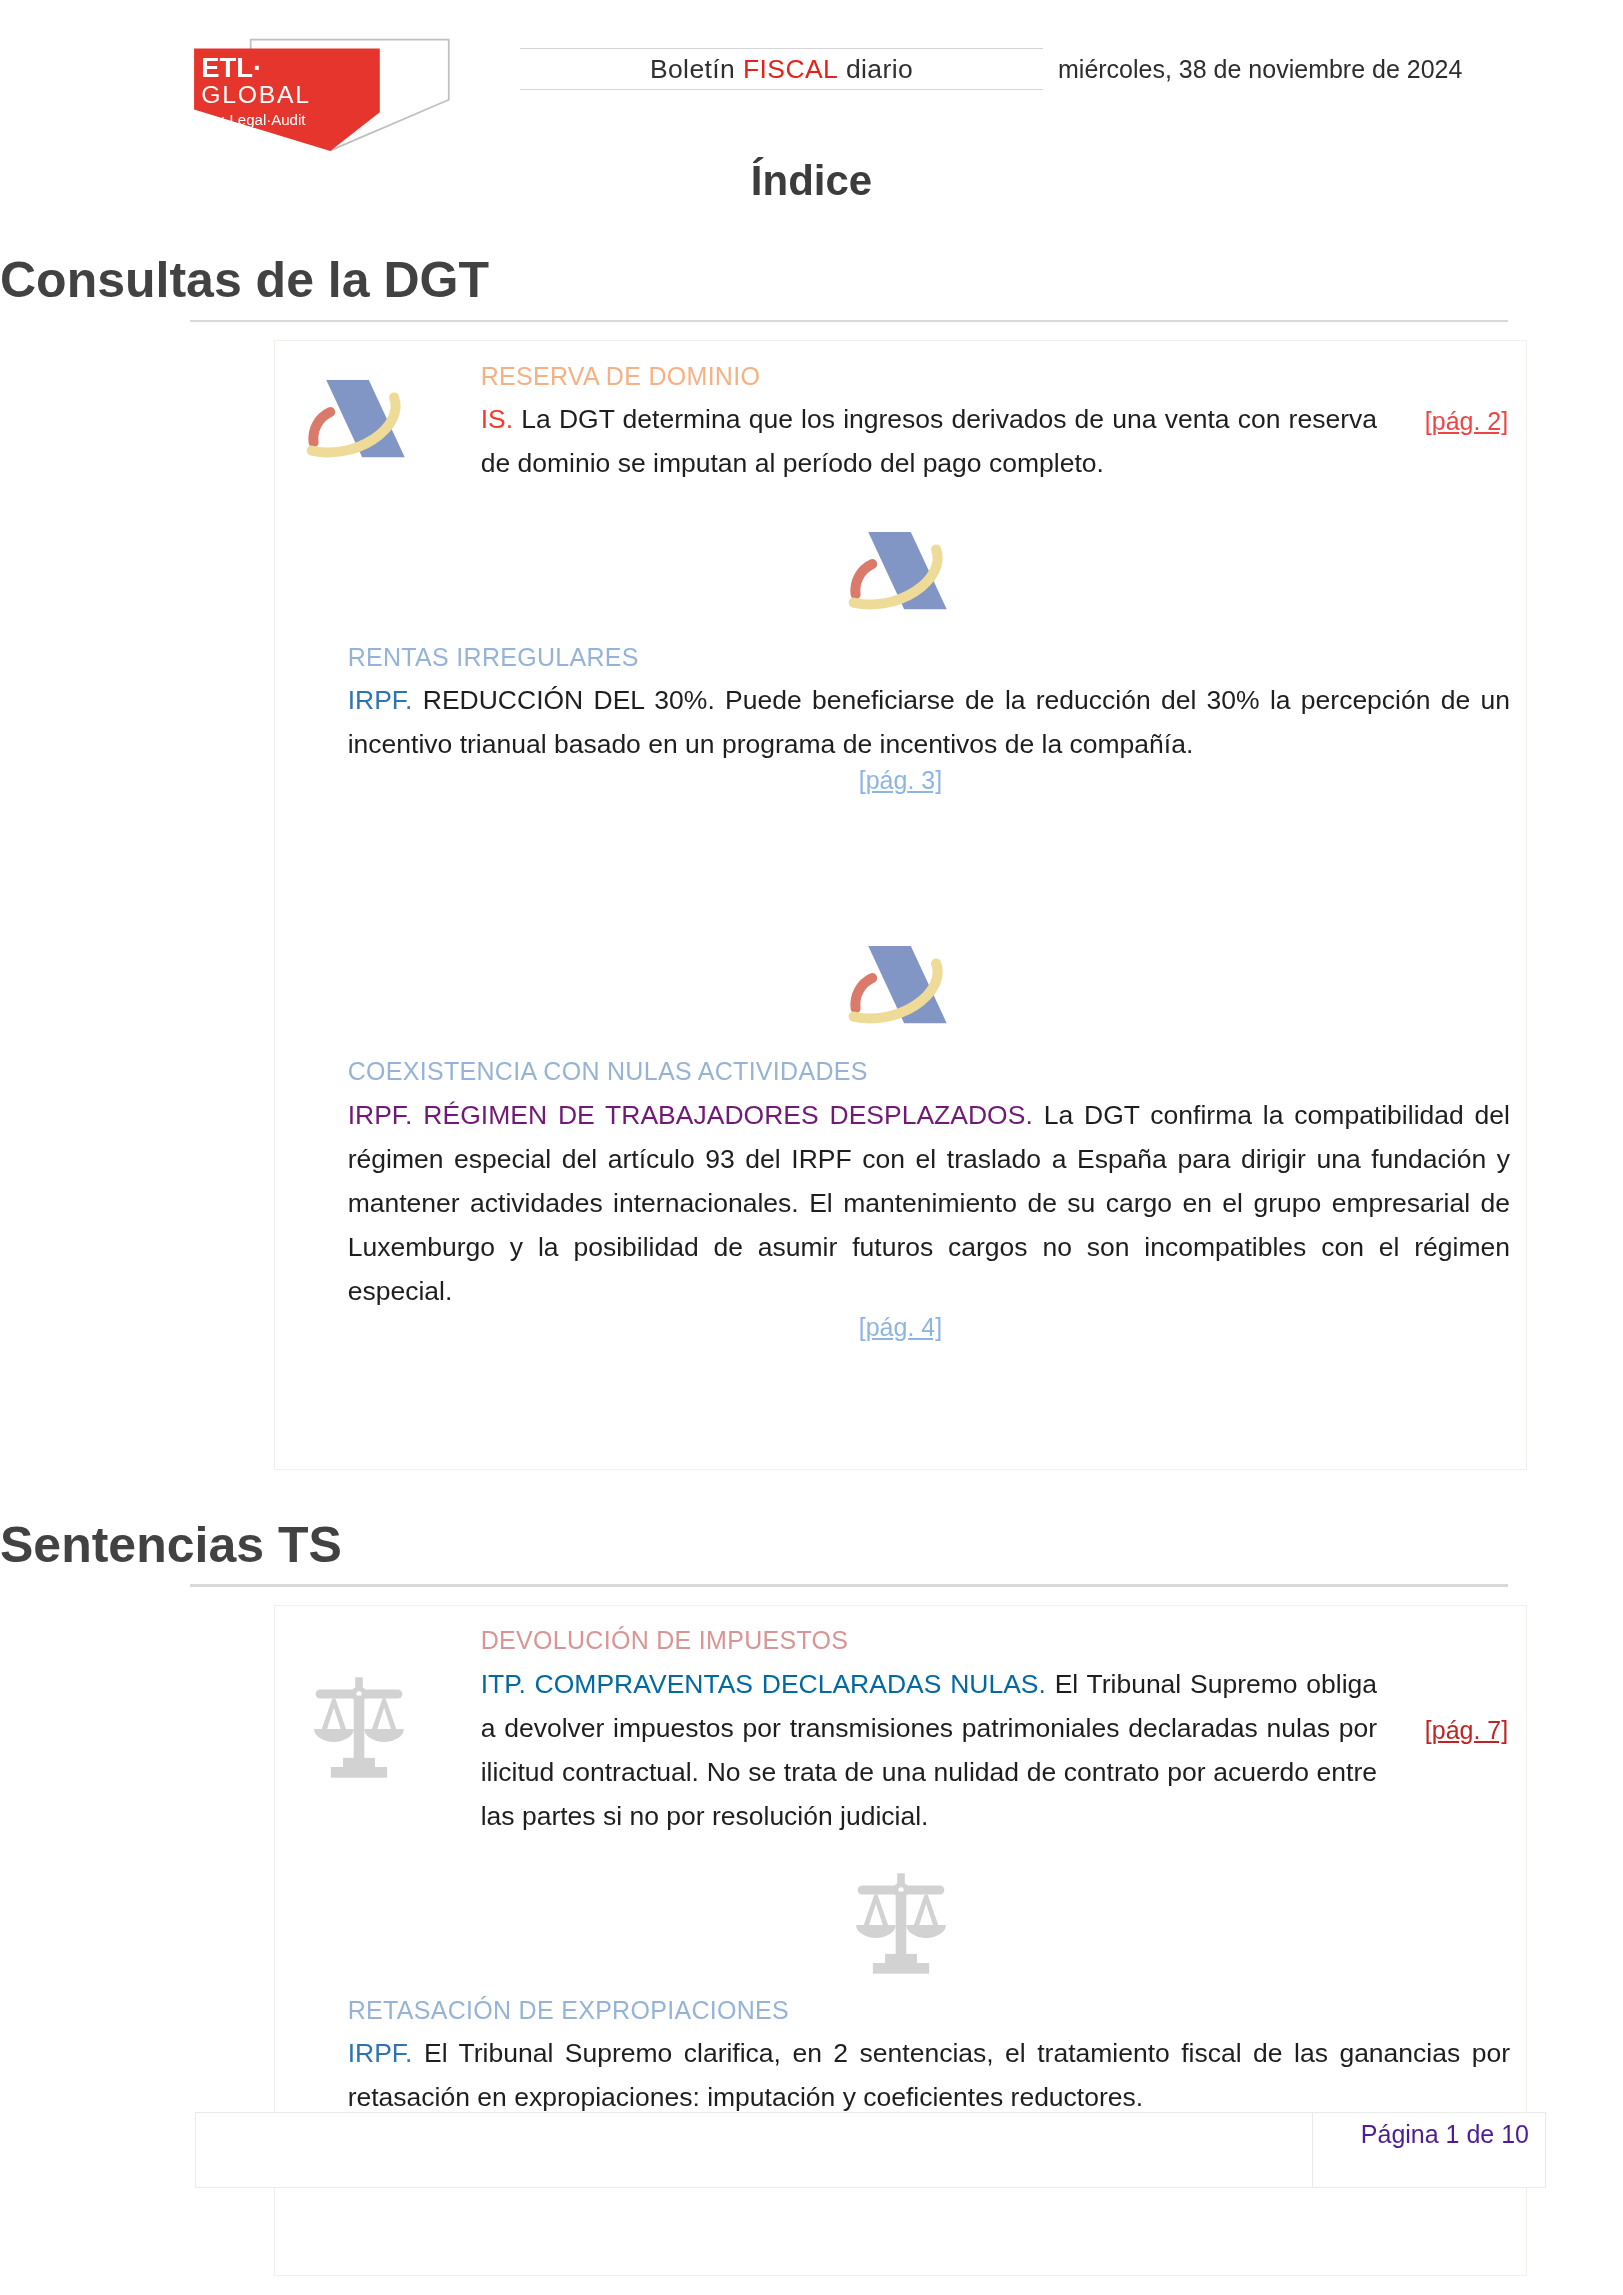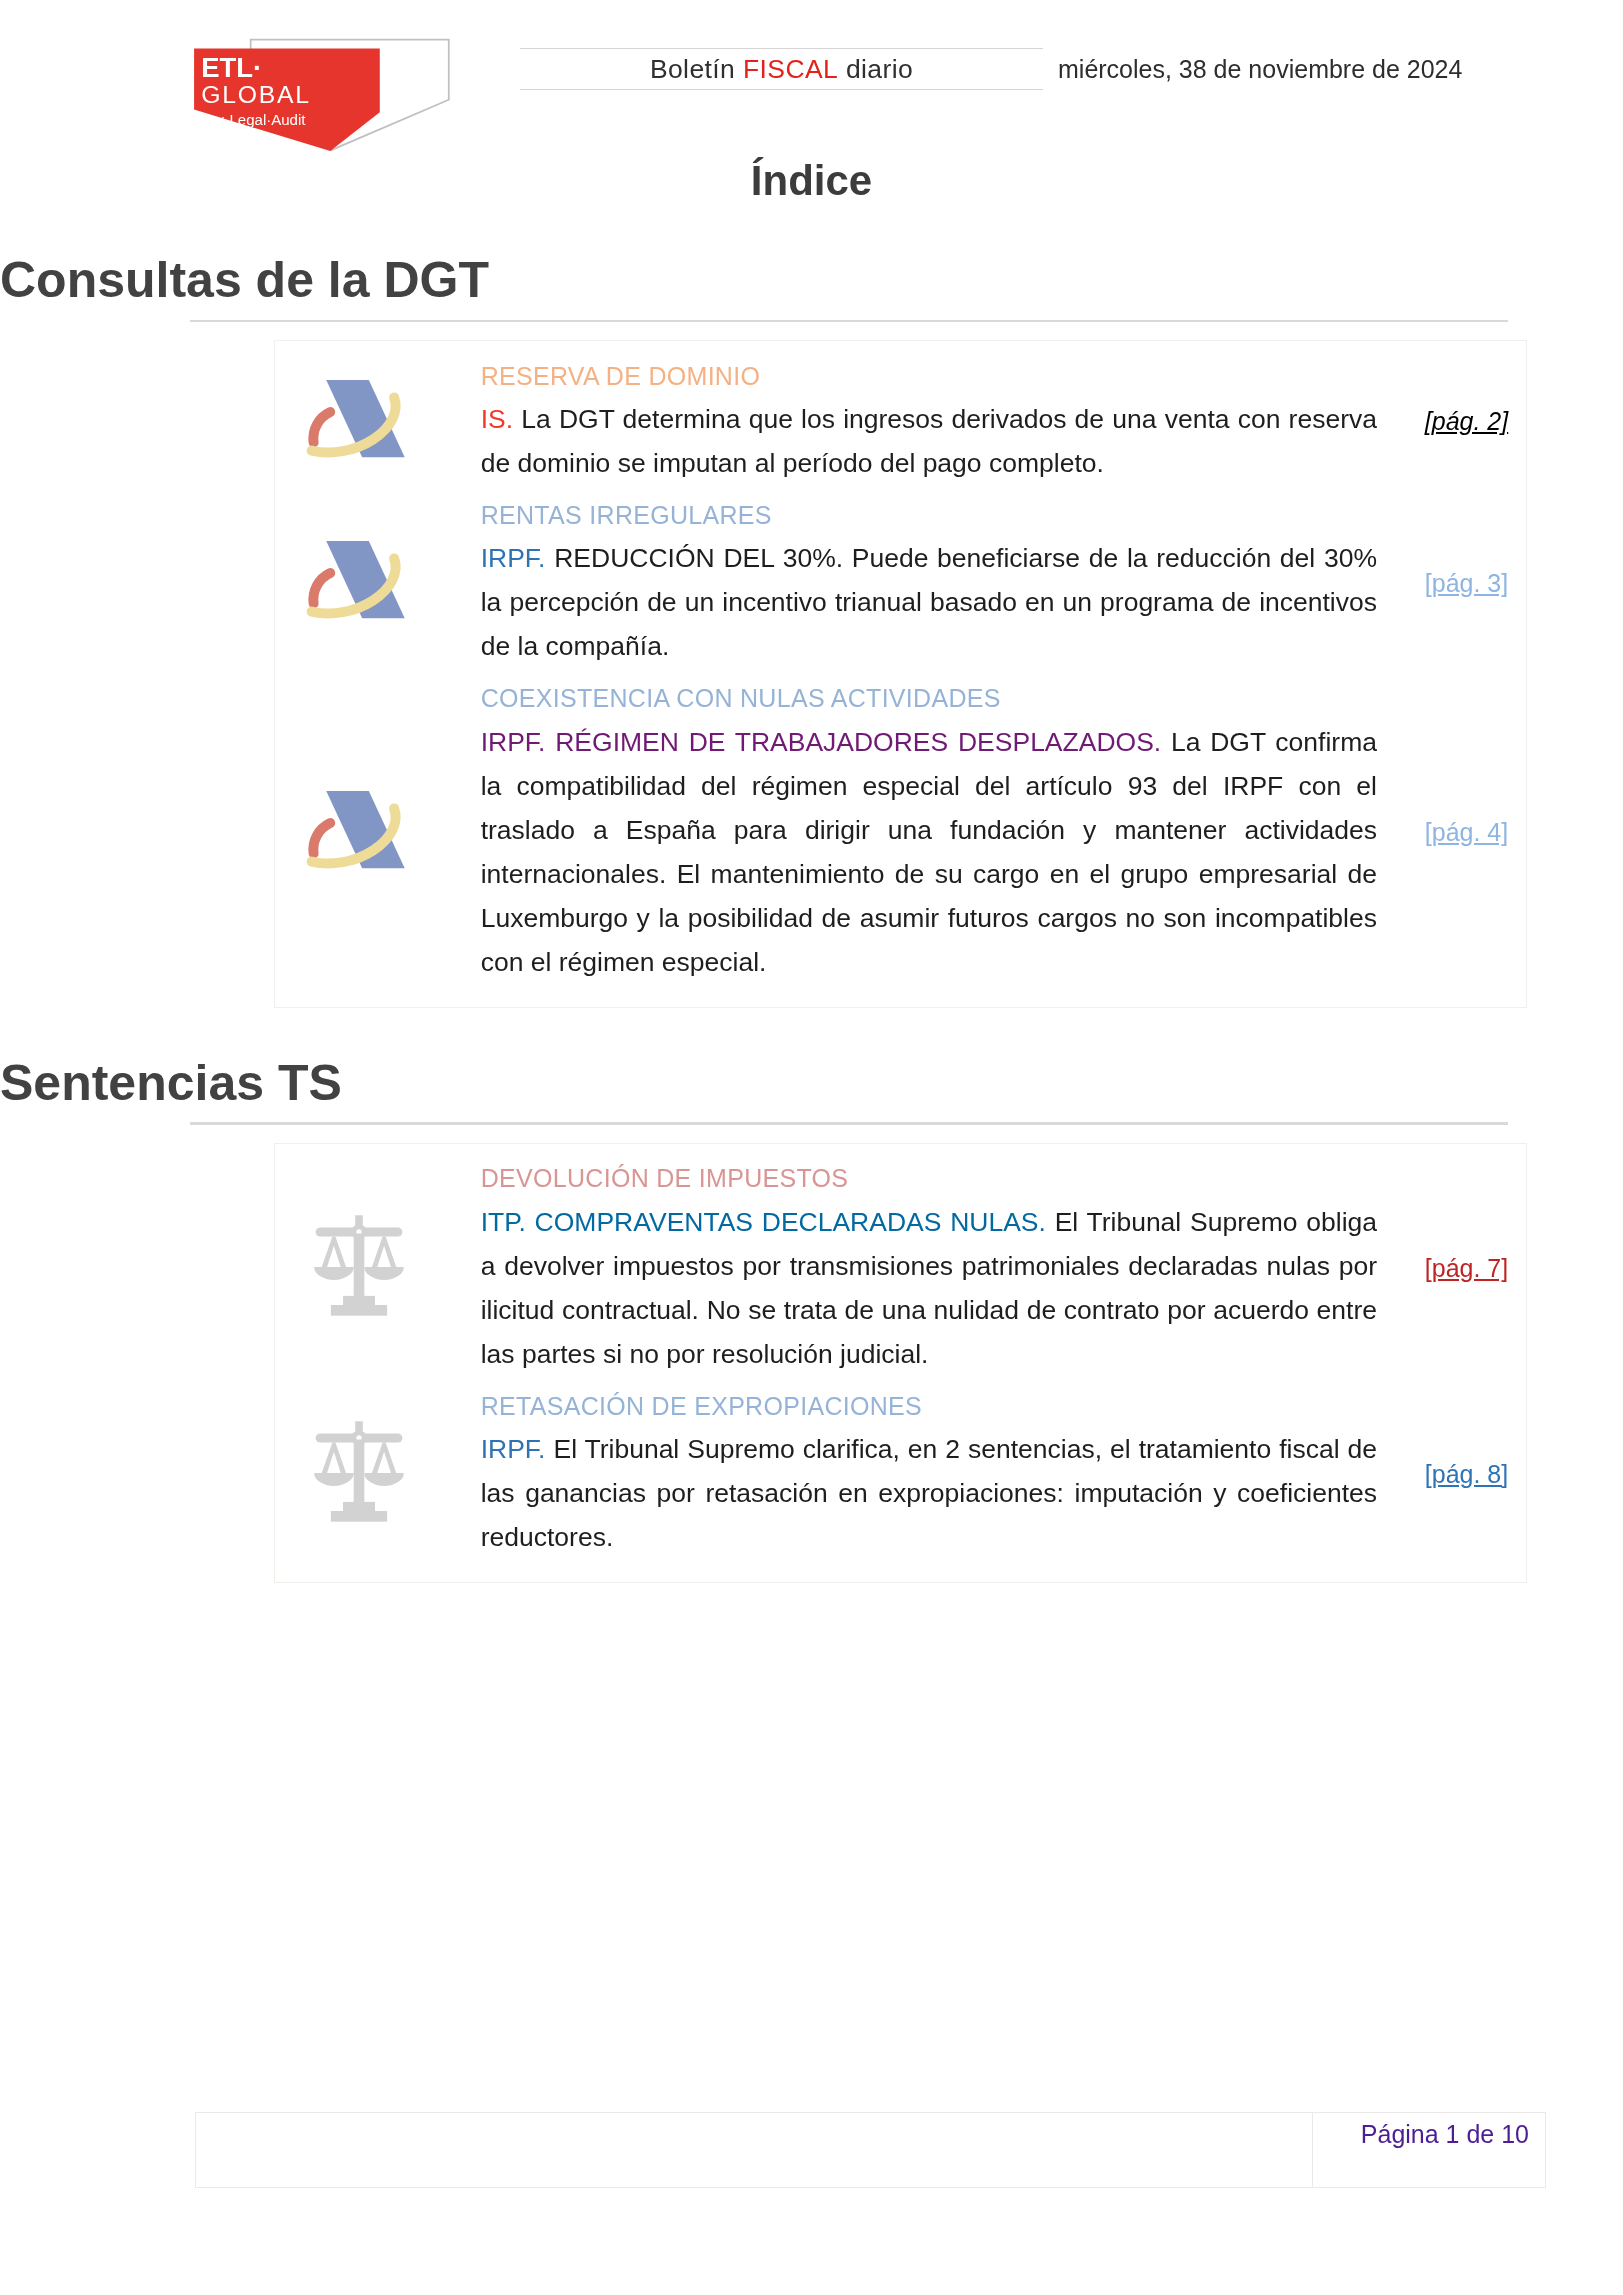--- a/index.html
+++ b/index.html
@@ -31,21 +31,21 @@
   .content { position:absolute; top:157px; left:0; right:0; }
   .index-title { text-align:center; font-size:42px; font-weight:bold; color:#3c3c3c; }
   .section-title { text-align:left; font-size:50px; font-weight:bold; color:#424242; margin-top:46px; }
   .rule { height:2.7px; background:#dbd9d7; margin:10.6px 0 0 190px; width:1318px; }
   .card {
     margin:17.7px 0 0 274px; width:1253px;
     border:1.8px solid #f1efec; background:#fff;
     padding:17.7px 16px 23px 17.7px;
   }
   .item { display:flex; align-items:center; }
-  .item + .item { margin-top:13px; }
+  .item + .item { margin-top:22px;flex-direction:column; }
   .icon-cell { flex:0 0 133px; display:flex; align-items:center; justify-content:center; }
   .text-cell { flex:1 1 auto; margin-left:55px; }
   .topic { font-size:25px; line-height:34px; margin-bottom:4.4px; letter-spacing:0.3px; }
   .summary { font-size:26.5px; line-height:44px; text-align:justify; color:#1e1e1e; }
   .ref-cell { flex:0 0 133px; text-align:right; font-size:25px; padding-right:1.8px; }
   .page-ref { text-decoration:underline; cursor:pointer; white-space:nowrap; }
 
   
   .footer {
     position:absolute; left:195px; bottom:107px; width:1351px; height:76px;
@@ -91,21 +91,21 @@
             <polygon points="50,12 114,12 168,128 104,128" fill="#8296c6"></polygon>
             <path d="M152,38 A85,55 -15 0 1 28,118" stroke="#efdb98" stroke-width="15" fill="none" stroke-linecap="round"></path>
           </svg>
         </div>
         <div class="text-cell">
           <div class="topic" style="color: rgb(244, 177, 131);">RESERVA DE DOMINIO</div>
           <p class="summary"><span style="color: rgb(245, 56, 44);">IS.</span>
 <span>La DGT determina que los ingresos derivados de una venta con reserva de dominio se imputan al período del pago completo.</span></p>
         </div>
         <div class="ref-cell">
-          <span class="page-ref" style="color: #000000; font-style: italic;">[pág. 2]</span>
+          <span class="page-ref" style="color: #ef4444;">[pág. 2]</span>
         </div>
       </div>
 
       <div class="item">
         <div class="icon-cell">
           <svg width="133" height="104" viewBox="0 0 200 150">
             <path d="M56,60 A44,44 0 0 0 31,106" stroke="#d97a6b" stroke-width="15" fill="none" stroke-linecap="round"></path>
             <polygon points="50,12 114,12 168,128 104,128" fill="#8296c6"></polygon>
             <path d="M152,38 A85,55 -15 0 1 28,118" stroke="#efdb98" stroke-width="15" fill="none" stroke-linecap="round"></path>
           </svg>

